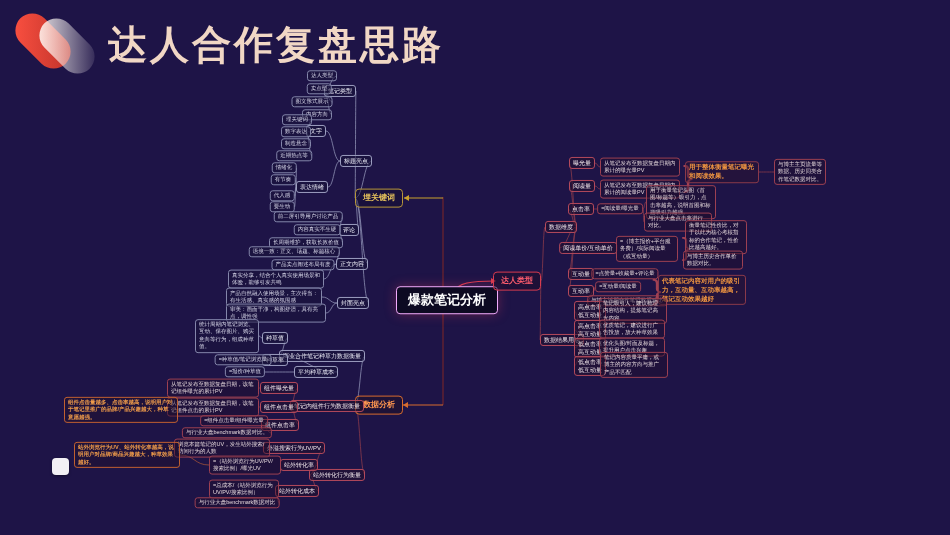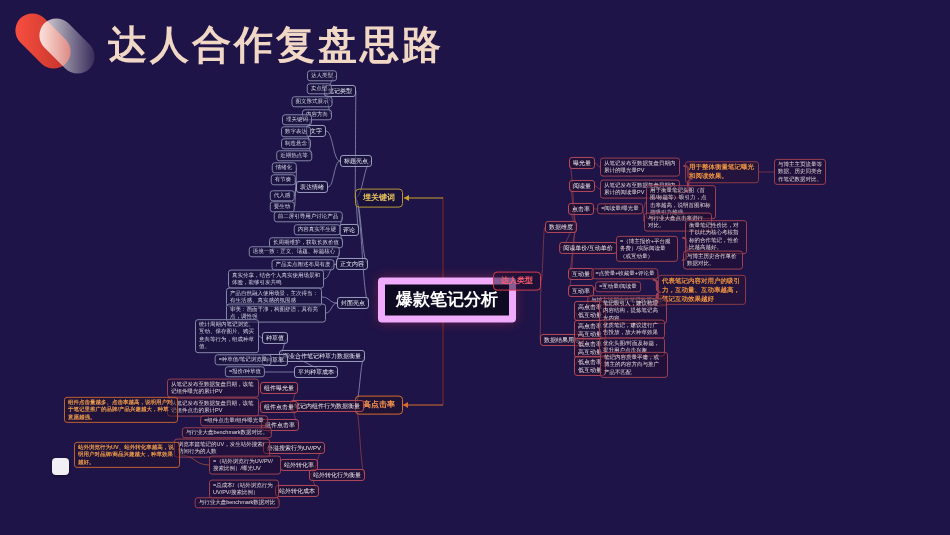--- a/index.html
+++ b/index.html
@@ -17,22 +17,22 @@
   .logo .cap-red{left:8px;top:3px;background:linear-gradient(135deg,#ff5242,#b92f28);transform:rotate(-45deg);}
   .logo .cap-white{left:32px;top:8px;background:linear-gradient(135deg,rgba(255,250,245,.96),rgba(150,120,170,.03));transform:rotate(-45deg);}
   .page-title{
     color:#f1d7c5;font-size:39px;font-weight:bold;letter-spacing:3px;margin-left:6px;margin-top:6px;
   }
   .node{
     position:absolute;z-index:2;transform:translate(-50%,-50%);
     font-size:6px;line-height:1.35;padding:1px 3px;border-radius:3px;
     white-space:nowrap;box-sizing:border-box;
   }
-  .center{font-size:17px;font-weight:bold;color:#ffffff;background:#0d0a22;
-    border:7px solid #f0abfc;padding:4px 11px;border-radius:4px;
+  .center{font-size:13px;font-weight:bold;color:#ffffff;background:#0d0a22;
+    border:1px solid #f0abfc;padding:4px 11px;border-radius:4px;
     box-shadow:0 0 12px rgba(226,60,90,.35);}
   .main-gold{color:#e6c35c;border:1px solid #b8973a;background:rgba(20,14,50,.5);font-weight:bold;font-size:8px;padding:3px 7px;border-radius:4px;}
   .main-red{color:#ff5d6e;border:1px solid #d83b50;background:rgba(30,12,40,.5);font-weight:bold;font-size:8px;padding:3px 7px;border-radius:4px;}
   .main-orange{color:#ff9750;border:1px solid #d86c2e;background:rgba(30,16,40,.5);font-weight:bold;font-size:8px;padding:3px 7px;border-radius:4px;}
   .branch{color:#eaeaf5;border:1px solid #9c9ec0;background:rgba(24,18,58,.6);}
   .desc{color:#d9d9ea;border:1px solid #8486ab;background:rgba(24,18,58,.5);font-size:5.5px;}
   .branch-red{color:#f2e8ec;border:1px solid #b44a5c;background:rgba(34,14,44,.55);}
   .desc-red{color:#e3d6da;border:1px solid #9c4052;background:rgba(34,14,44,.45);font-size:5.5px;}
   .note-orange{color:#ef9b4a;border:1px solid #c06030;font-weight:bold;background:rgba(34,16,44,.45);font-size:5.5px;}
   .orange-strong{color:#f09540;font-weight:bold;border:1px solid #8a3a4a;background:rgba(44,18,44,.4);font-size:6.5px;}
@@ -134,21 +134,21 @@
     <div class="logo">
       <div class="cap cap-red"></div>
       <div class="cap cap-white"></div>
     </div>
     <div class="page-title">达人合作复盘思路</div>
   </div>
   <div class="marker"></div>
 <div class="node center" style="left: 447px; top: 300px;">爆款笔记分析</div>
     <div class="node main-gold" style="left: 379px; top: 198px;">埋关键词</div>
     <div class="node main-red" style="left: 517px; top: 281px;">达人类型</div>
-    <div class="node main-orange" style="left: 379px; top: 405px;">高点击率</div>
+    <div class="node main-orange" style="left: 379px; top: 405px;">数据分析</div>
     <div class="node branch" style="left: 340px; top: 91px;">笔记类型</div>
     <div class="node desc" style="left: 322px; top: 76px;">达人类型</div>
     <div class="node desc" style="left: 319px; top: 89px;">卖点型</div>
     <div class="node desc" style="left: 312px; top: 102px;">图文形式展示</div>
     <div class="node desc" style="left: 317px; top: 115px;">内容方向</div>
     <div class="node branch" style="left: 356px; top: 161px;">标题亮点</div>
     <div class="node branch" style="left: 316px; top: 131px;">文字</div>
     <div class="node desc" style="left: 297px; top: 120px;">埋关键词</div>
     <div class="node desc" style="left: 296px; top: 132px;">数字表达</div>
     <div class="node desc" style="left: 296px; top: 144px;">制造悬念</div>

